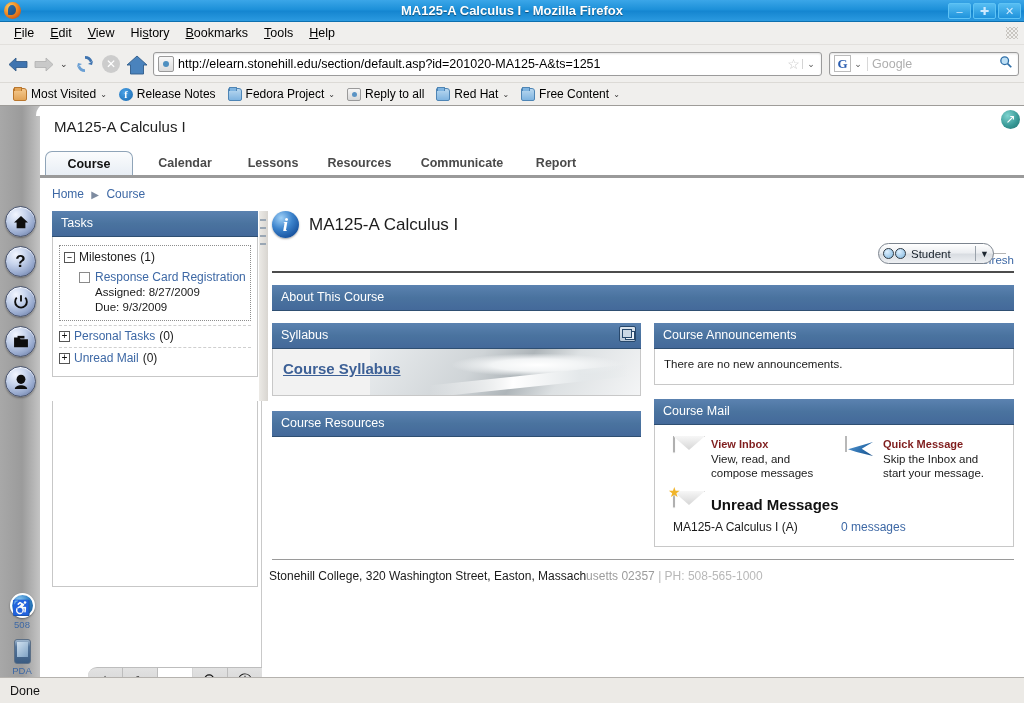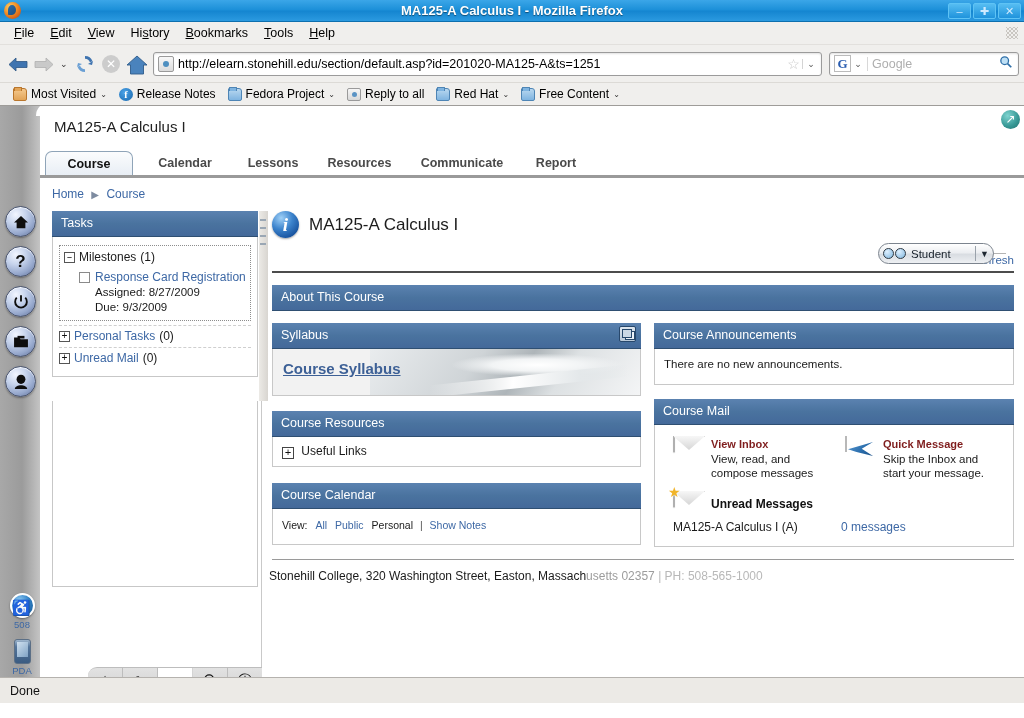--- a/index.html
+++ b/index.html
@@ -386,21 +386,21 @@
     border: 1px solid #b8b8b8;
   }
   .plane::after {
     content:""; position:absolute; left:2px; top:5px; width:25px; height:14px;
     background: linear-gradient(135deg,#5b9bd2 0%,#2c6fae 55%,#1a4f85 100%);
     clip-path: polygon(0 52%, 100% 0, 55% 48%, 100% 100%, 34% 72%);
   }
   .mail-lbl { font-size: 11px; font-weight: bold; color: #7f1d1d; line-height: 15px; }
   .mail-sub { font-size: 11.5px; color: #1a1a1a; line-height: 14px; }
   .unread-row { display: flex; align-items: center; gap: 8px; margin-top: 12px; }
-  .unread-title { font-size: 12px; font-weight: bold; color: #111; }
+  .unread-title { font-size: 15px; font-weight: bold; color: #111; }
   .unread-line { display: flex; margin-top: 4px; font-size: 12px; color: #1a1a1a; }
   .unread-line .cname { width: 168px; }
   .unread-line a { color: #3d68a5; text-decoration: none; }
 
   
   .footer-sep {
     position: absolute; left: 232px; right: 10px; top: 378px; height: 1px;
     background: #9a9a9a;
   }
   .footer-text {
@@ -697,41 +697,22 @@
             <div class="syllabus-body">
               <div class="syl-pen"></div>
               <a href="#" class="syl-title">Course Syllabus</a>
             </div>
           </div>
 
           <div style="margin-top:15px">
             <div class="panel-head">
               <span>Course Resources</span>
             </div>
-            <div class="panel-body white" style="height:30px;padding-top:7px">
-              <span class="plus-sq">+</span>
-              <span>Useful Links</span>
-            </div>
           </div>
 
-          <div style="margin-top:16px">
-            <div class="panel-head">
-              <span>Course Calendar</span>
-            </div>
-            <div class="panel-body white" style="height:36px;padding-top:9px">
-              <span class="cal-view">
-                <span>View:</span>
-                <a href="#" style="margin-left:5px">All</a>
-                <a href="#" style="margin-left:5px">Public</a>
-                <span style="margin-left:5px">Personal</span>
-                <span class="sepbar">|</span>
-                <a href="#">Show Notes</a>
-              </span>
-            </div>
-          </div>
 
         </div>
 
         <div class="col-r">
 
           <div>
             <div class="panel-head">
               <span>Course Announcements</span>
             </div>
             <div class="panel-body white" style="height:36px;padding-top:9px;font-size:11.5px">

